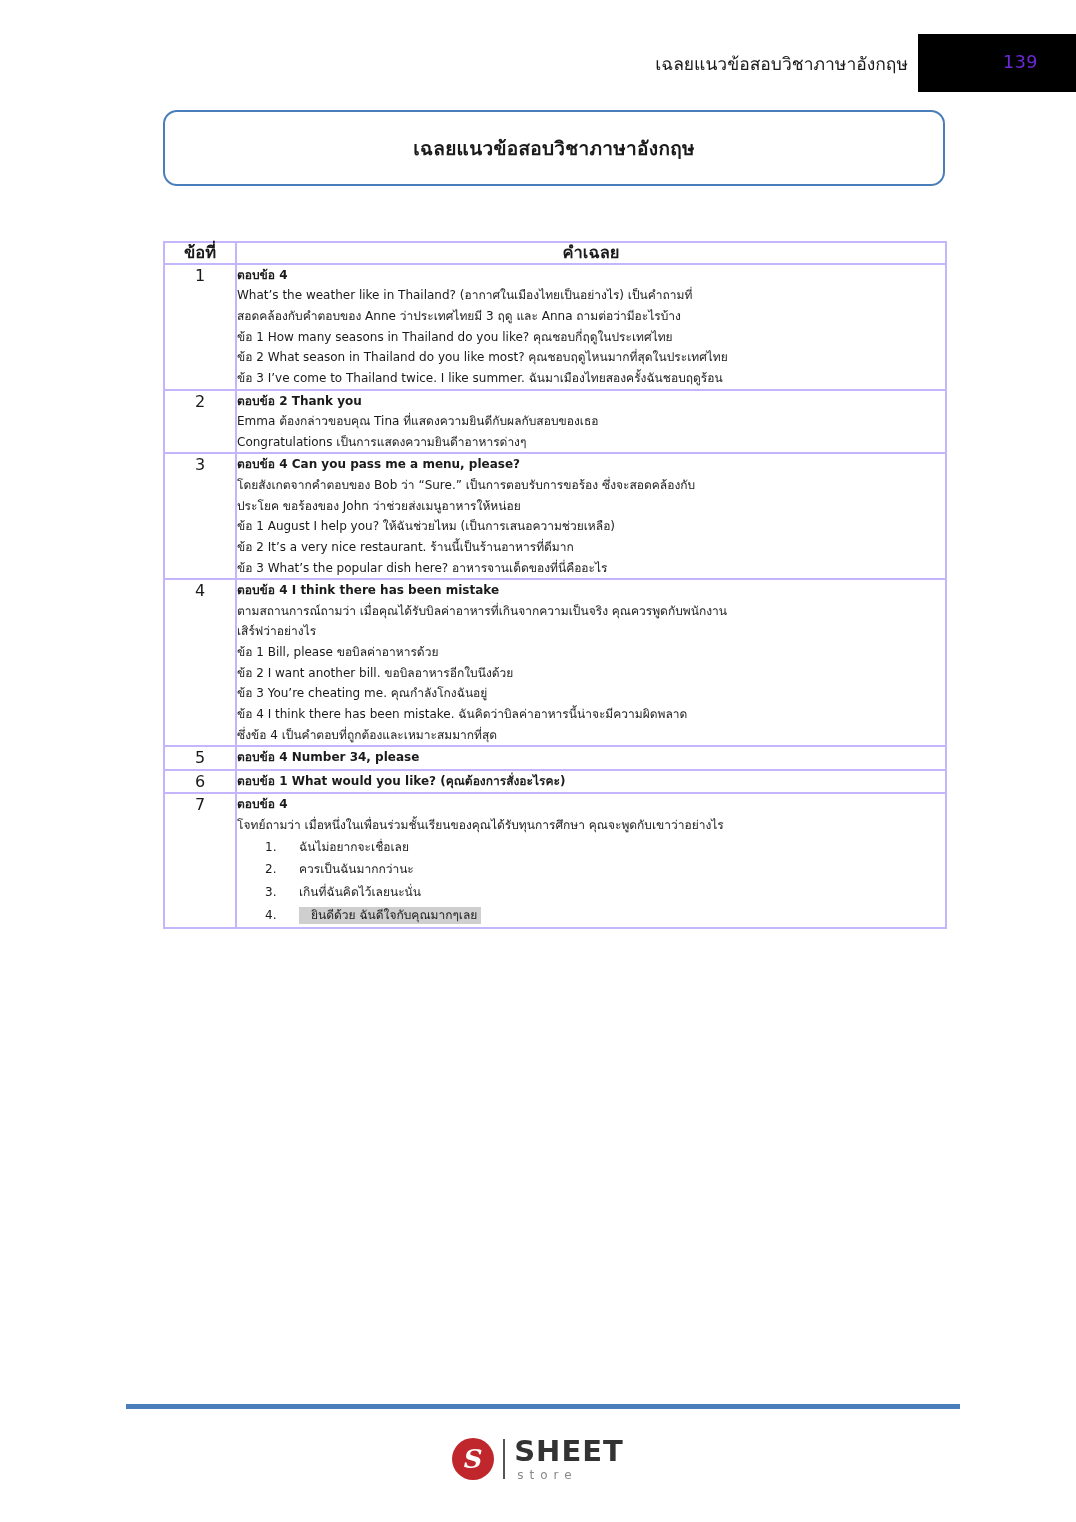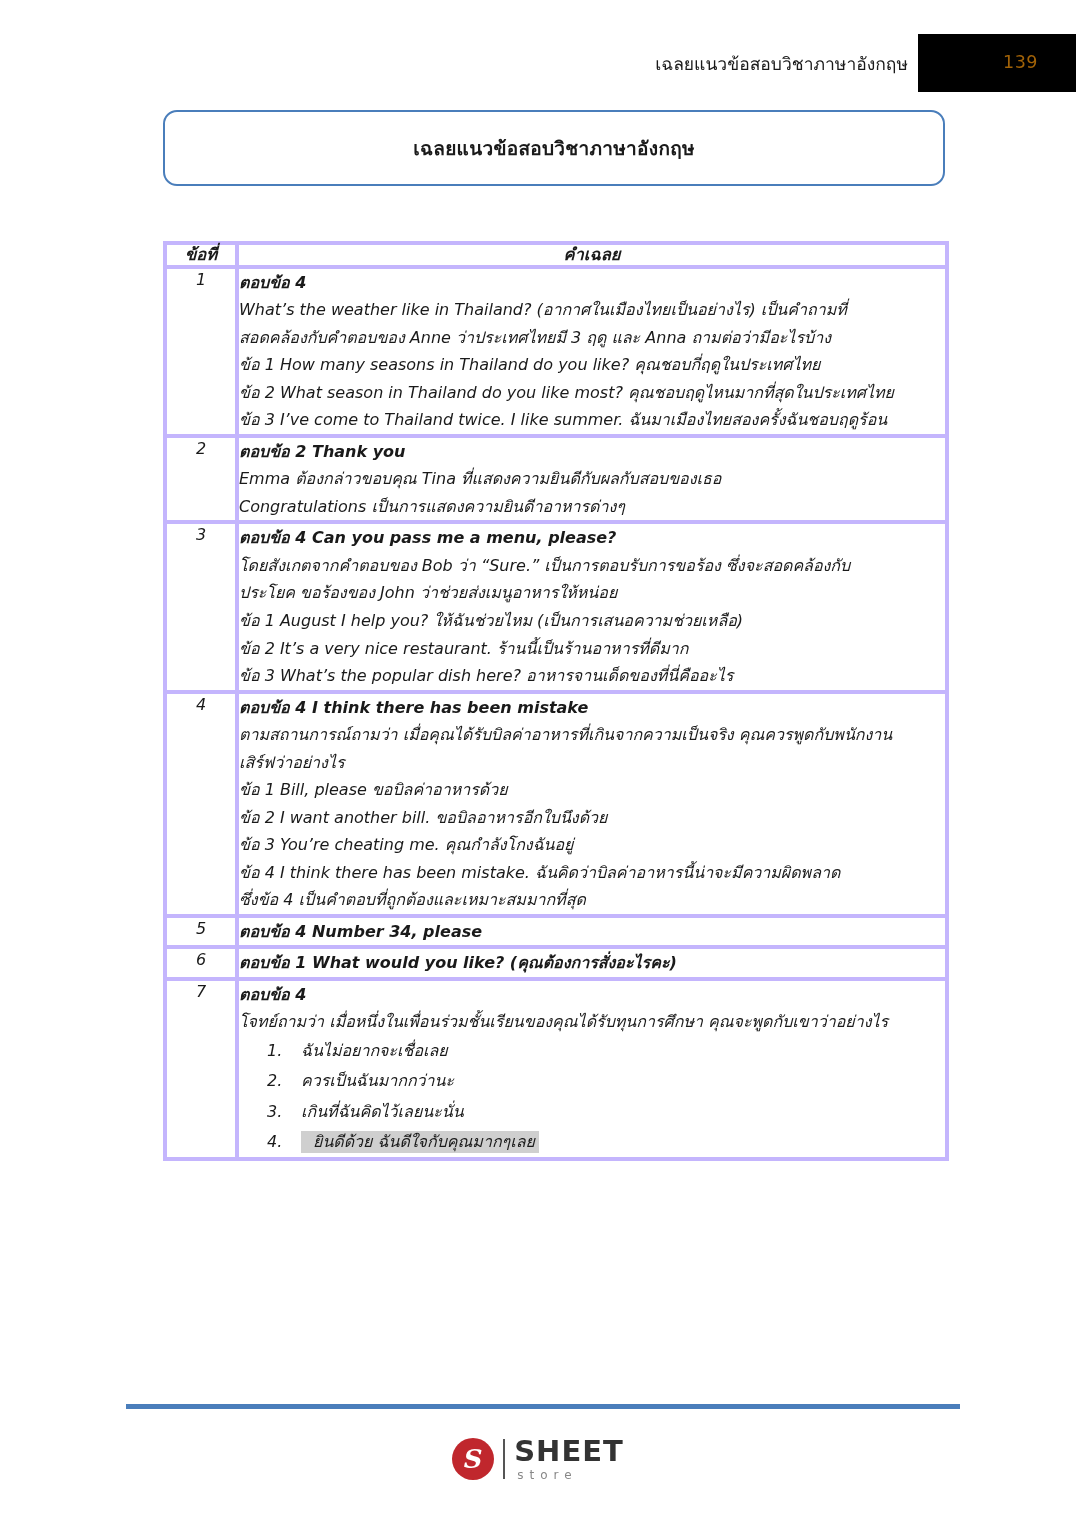--- a/index.html
+++ b/index.html
@@ -38,21 +38,21 @@
     right: 0;
     top: 34px;
     width: 158px;
     height: 58px;
     background: #000000;
   }
   .page-number {
     position: absolute;
     right: 38px;
     top: 52px;
-    color: #a16207;
+    color: #6d28d9;
     font-size: 17.5px;
     letter-spacing: 0.5px;
   }
 
   
   .title-banner {
     position: absolute;
     left: 163px;
     top: 110px;
     width: 782px;
@@ -73,44 +73,43 @@
   
   .answer-table {
     position: absolute;
     left: 163px;
     top: 241px;
     width: 782px;
     border-collapse: collapse;
     table-layout: fixed;
   }
   .answer-table td, .answer-table th {
-    border: 4px solid #c4b5fd;
+    border: 2px solid #c4b5fd;
     vertical-align: top;
     padding: 0;
-    font-style: italic;
   }
   .col-no { width: 72px; }
   .col-body { width: 710px; }
 
   .th-cell {
     text-align: center;
     font-weight: bold;
     font-size: 16.5px;
     padding: 10px 0 11px;
     line-height: 1.2;
   }
   .no-cell {
     text-align: center;
     font-size: 16px;
     padding: 11px 0 0;
     line-height: 1.35;
   }
   .body-cell {
     padding: 9px 14px 11px 10px;
-    font-size: 16px;
+    font-size: 12px;
     line-height: 1.72;
   }
   .body-cell .ans {
     font-weight: bold;
   }
   .body-cell p {
     margin: 0;
   }
   .ol-choices {
     margin: 0;

